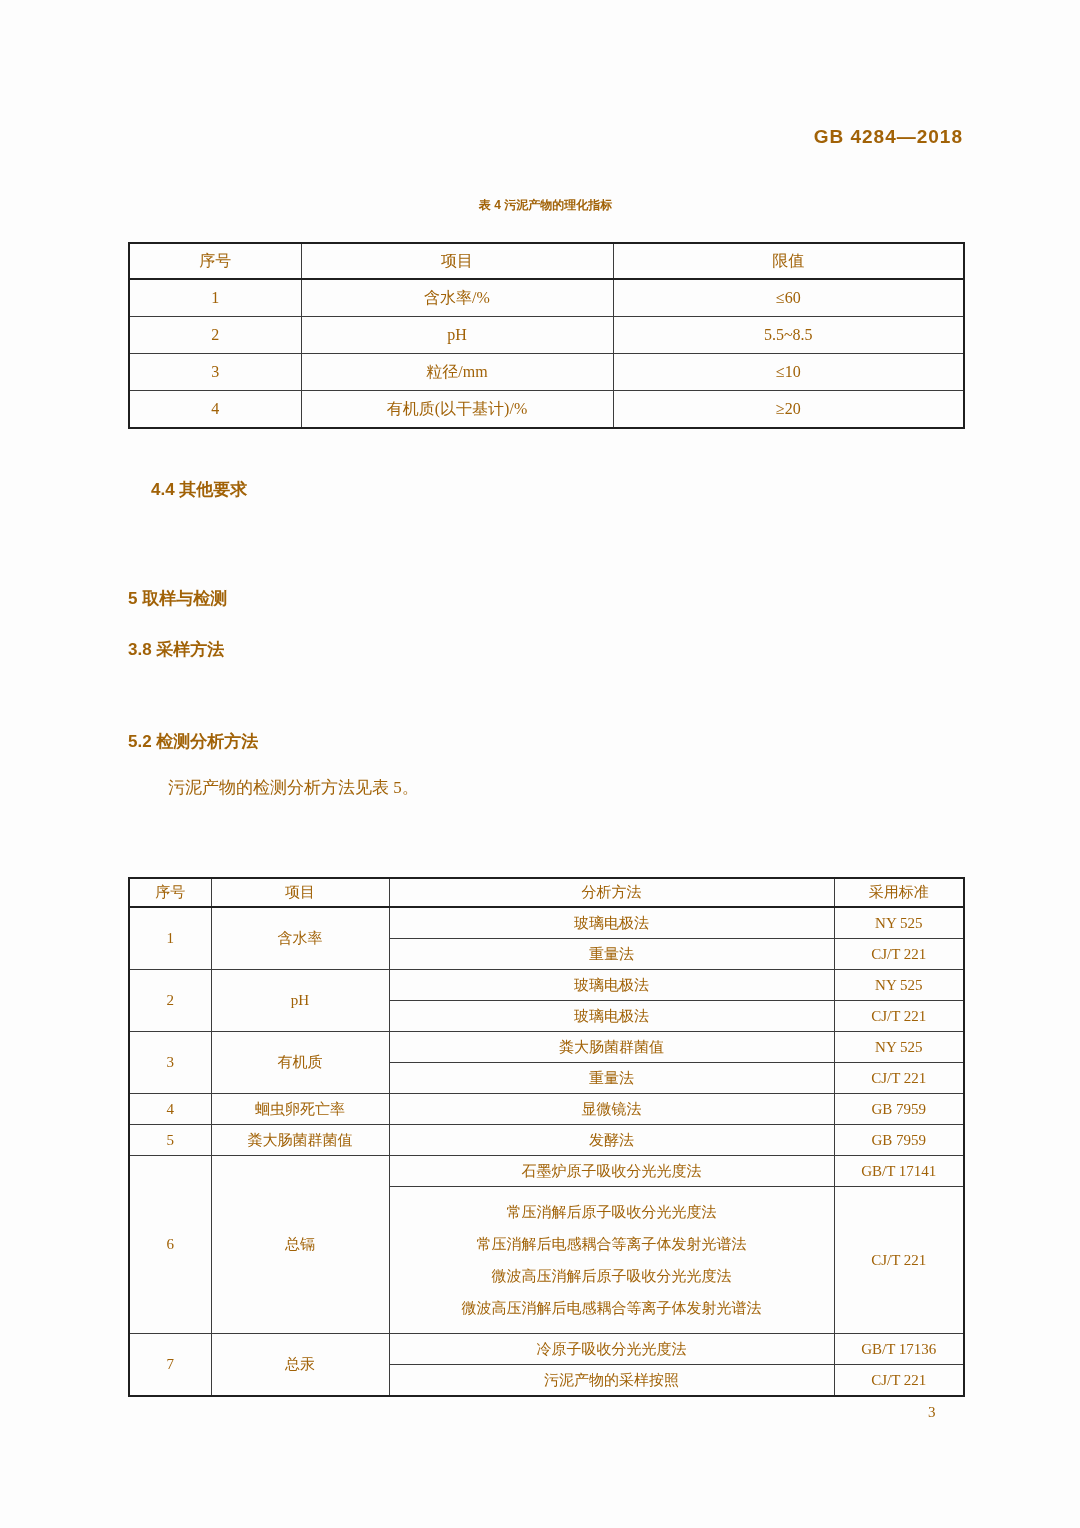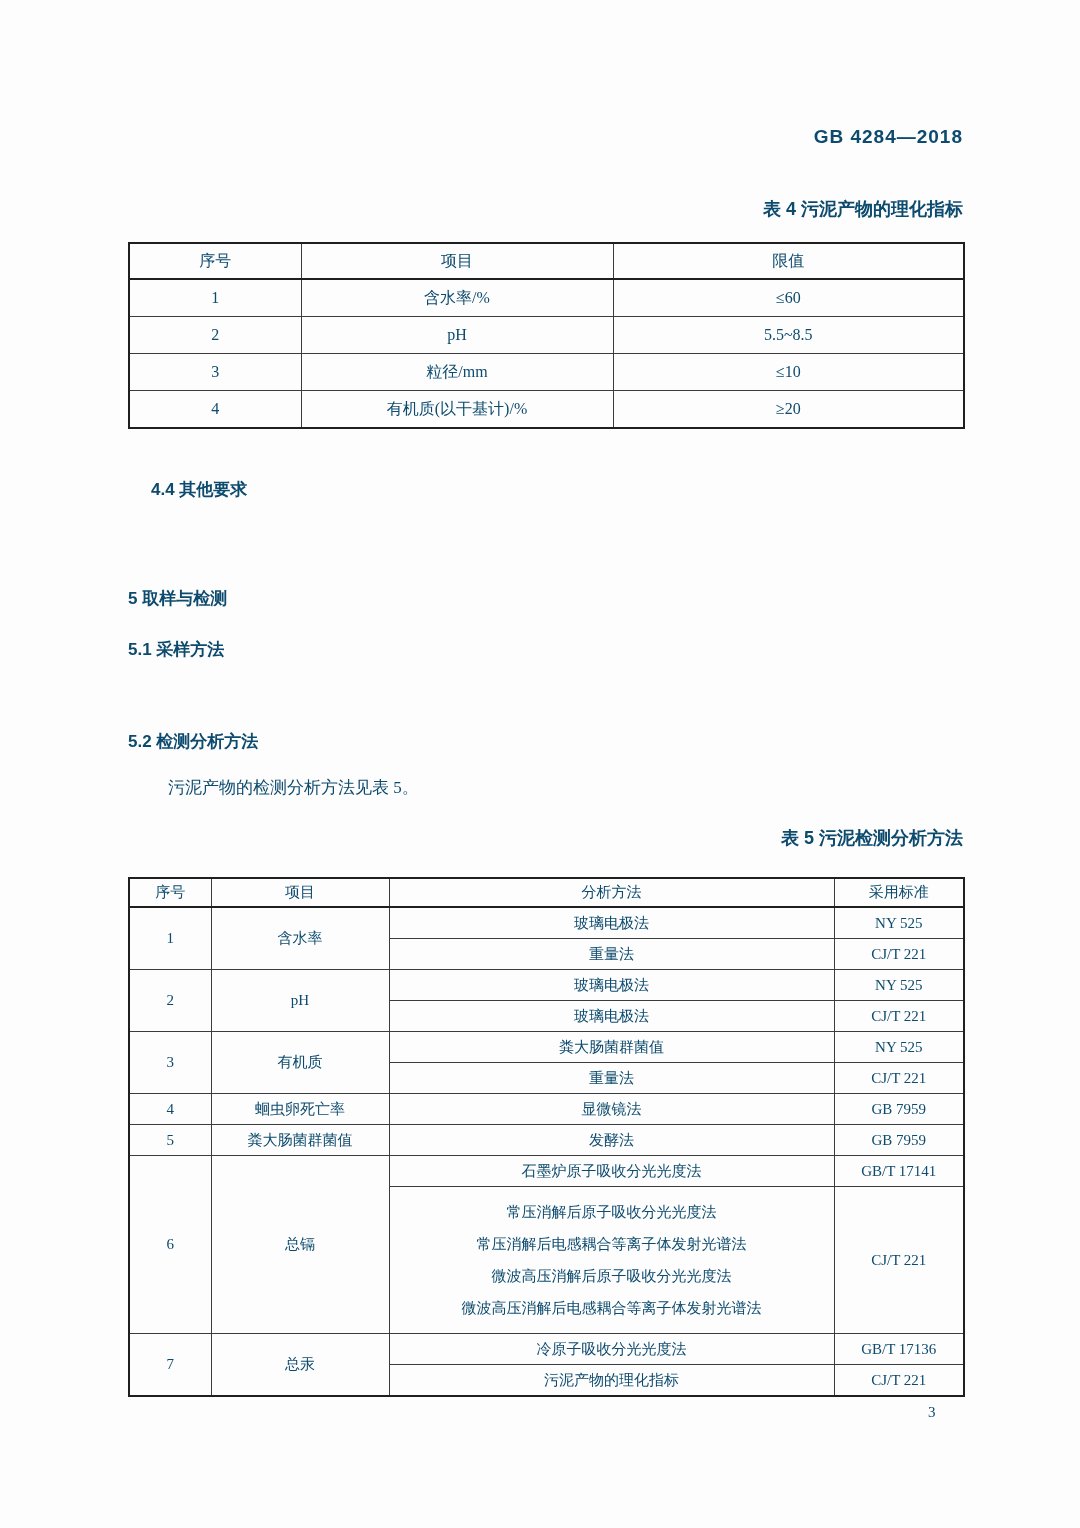--- a/index.html
+++ b/index.html
@@ -1,38 +1,38 @@
 <!DOCTYPE html>
 <html><head>
 <meta charset="utf-8">
 <style>
   html,body { margin:0; padding:0; background:#ffffff; }
   .page {
     position:relative;
     width:1080px; height:1528px;
     background:#fdfdfd;
-    color:#0c4a6e;
+    color:#a16207;
     font-family:"Liberation Serif","DejaVu Serif",serif;
     overflow:hidden;
   }
   .doc-code {
     position:absolute;
     top:126px; right:117px;
     font-family:"Liberation Sans","DejaVu Sans",sans-serif;
     font-weight:bold;
     font-size:19px;
     letter-spacing:1px;
   }
   .tbl-title {
     position:absolute;
     left:128px; width:835px;
-    text-align:right;
+    text-align:center;
     font-family:"Liberation Sans","DejaVu Sans",sans-serif;
     font-weight:bold;
-    font-size:18px;
+    font-size:12px;
   }
   #t4-title { top:197px; }
   #t5-title { top:826px; }
 
   table {
     position:absolute;
     left:128px;
     border-collapse:collapse;
     table-layout:fixed;
     background:#fdfdfd;
@@ -127,26 +127,25 @@
         <td>有机质(以干基计)/%</td>
         <td>≥20</td>
       </tr>
     </tbody>
   </table>
 
   <div class="heading" id="h44">4.4  其他要求</div>
 
   <div class="heading" id="h5">5  取样与检测</div>
 
-  <div class="heading" id="h51">5.1  采样方法</div>
+  <div class="heading" id="h51">3.8  采样方法</div>
 
   <div class="heading" id="h52">5.2  检测分析方法</div>
   <div class="para" id="p52">污泥产物的检测分析方法见表 5。</div>
 
-  <div class="tbl-title" id="t5-title">表 5  污泥检测分析方法</div>
 
   <table id="table5">
     <colgroup>
       <col style="width:82px">
         <col style="width:178px">
         <col style="width:445px">
         <col style="width:130px">
     </colgroup>
     <thead>
       <tr>
@@ -221,21 +220,21 @@
         <td>CJ/T 221</td>
       </tr>
 
       <tr>
         <td rowspan="2">7</td>
         <td rowspan="2">总汞</td>
         <td>冷原子吸收分光光度法</td>
         <td>GB/T 17136</td>
       </tr>
       <tr>
-        <td>污泥产物的理化指标</td>
+        <td>污泥产物的采样按照</td>
         <td>CJ/T 221</td>
       </tr>
     </tbody>
   </table>
 
   <div class="page-number">3</div>
 
 </div>
 
 </body></html>

